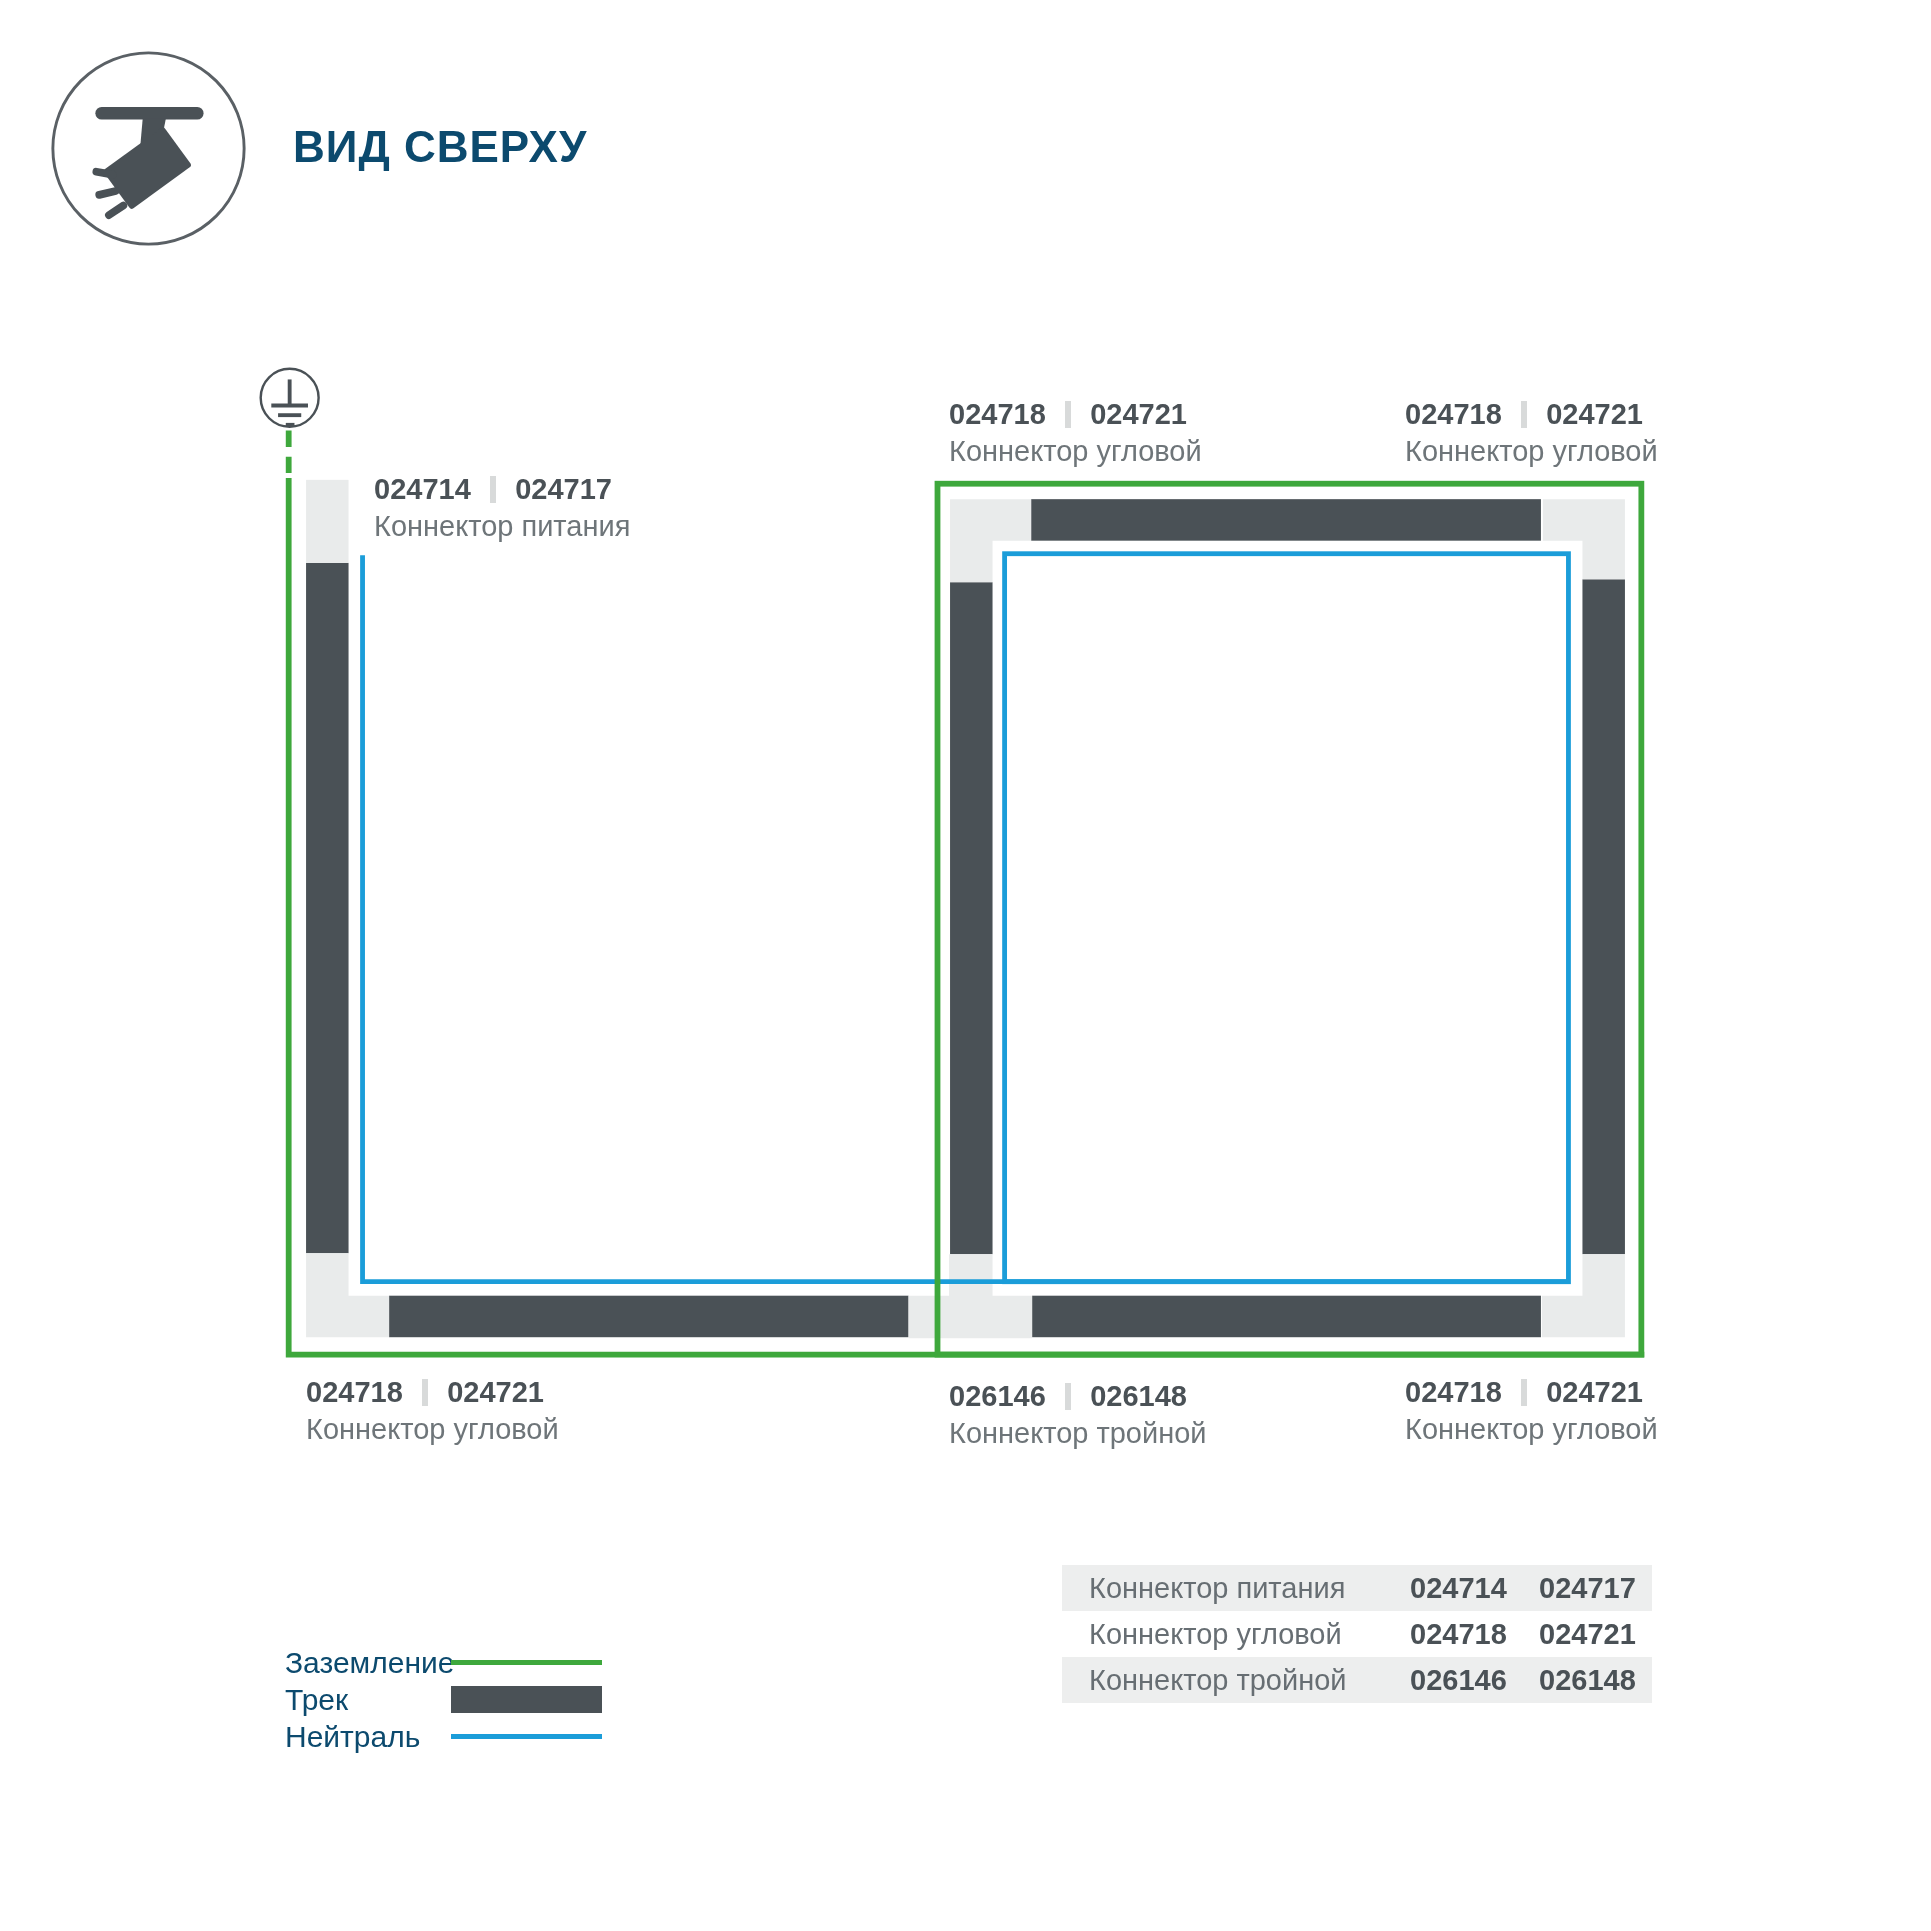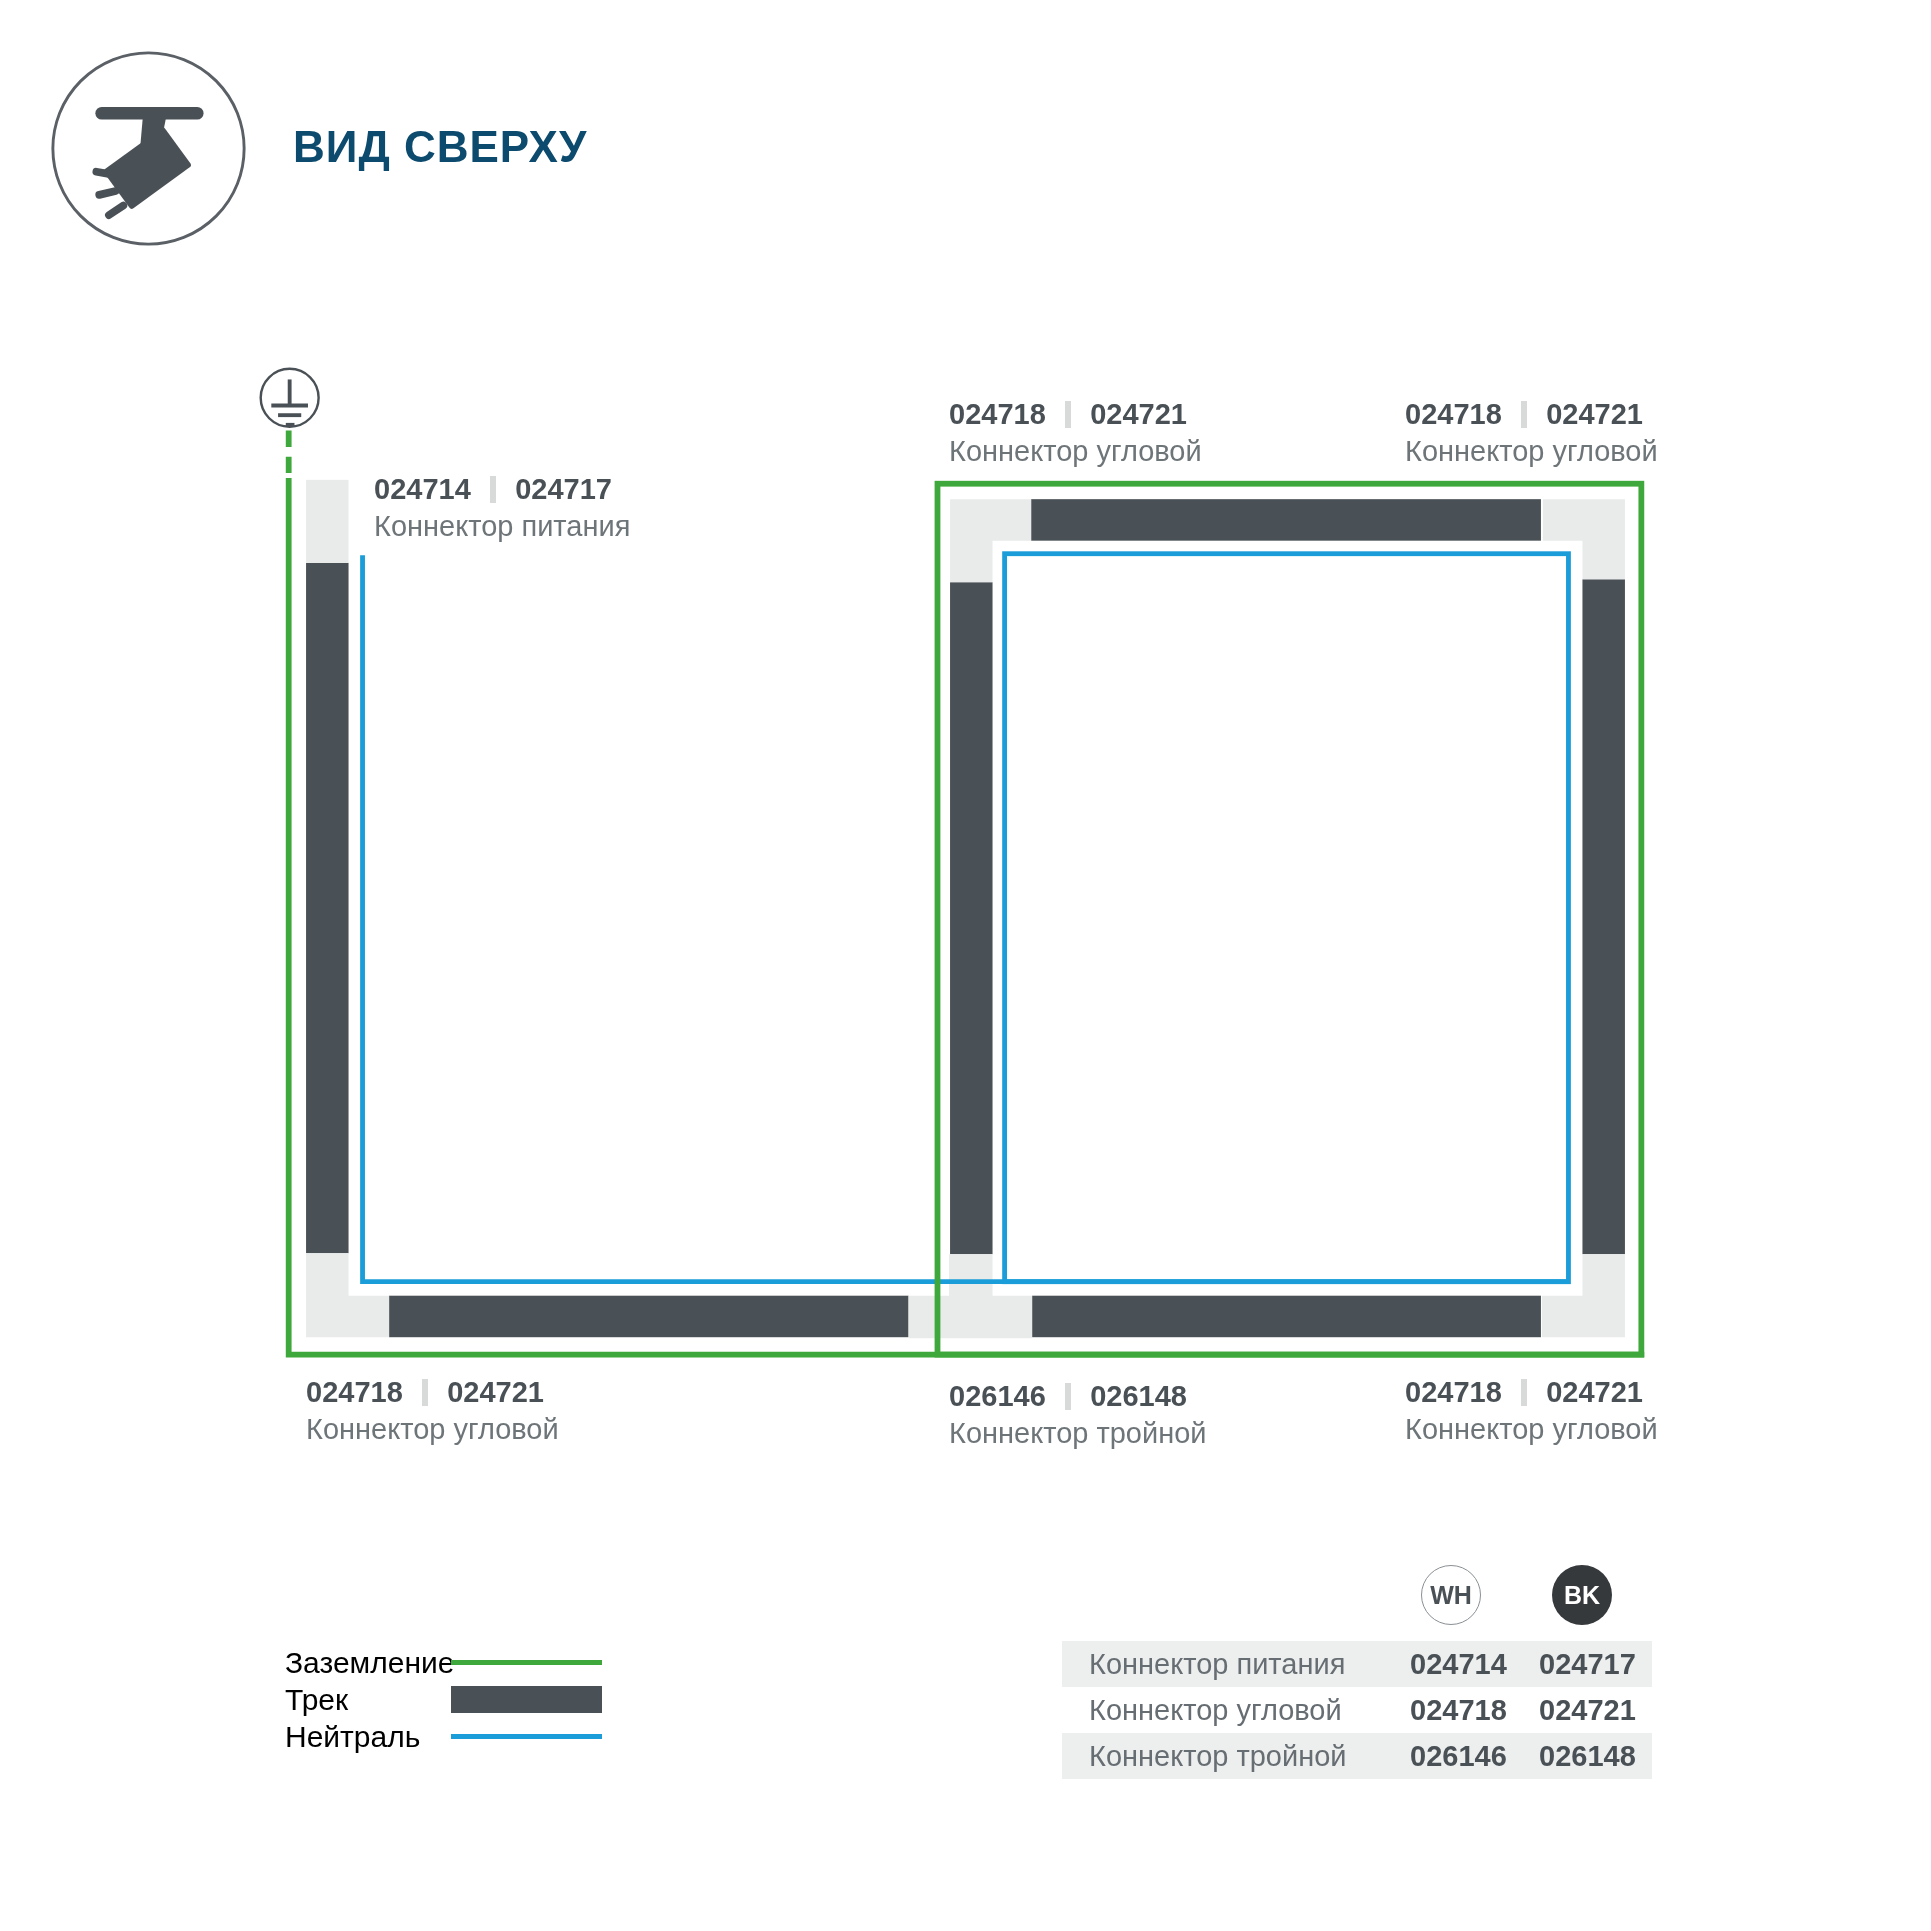--- a/index.html
+++ b/index.html
@@ -16,21 +16,21 @@
   
   .diagram-svg { position: absolute; left: 0; top: 0; width: 1931px; height: 1931px; }
   
   .part-label { position: absolute; white-space: nowrap; }
   .codes { display: flex; align-items: center; font-size: 29px; font-weight: bold; color: #4A5156; line-height: 31px; }
   .codes .sep { width: 5.8px; height: 27px; background: #D8DADA; margin: 0 19.3px; }
   .part-name { font-size: 29px; color: #6E7579; margin-top: 4.8px; line-height: 33px; }
   
   .legend { position: absolute; left: 285px; top: 1644px; }
   .legend-row { display: flex; align-items: center; height: 37px; }
-  .legend-label { width: 166px; font-size: 30px; color: #000000; }
+  .legend-label { width: 166px; font-size: 30px; color: #0c4a6e; }
   .legend-swatch { width: 151px; }
   .swatch-ground { height: 5.8px; background: #3EA83C; }
   .swatch-track { height: 27px; background: #4A5156; }
   .swatch-neutral { height: 5.8px; background: #1B9DD9; }
   
   .parts-table { position: absolute; left: 1062px; top: 1565px; width: 590px; }
   .badges { position: relative; height: 76px; }
   .badge {
     position: absolute; top: 0; width: 60px; height: 60px; border-radius: 50%;
     display: flex; align-items: center; justify-content: center;
@@ -167,24 +167,20 @@
       <div class="legend-label">Трек</div>
       <div class="legend-swatch swatch-track"></div>
     </div>
     <div class="legend-row">
       <div class="legend-label">Нейтраль</div>
       <div class="legend-swatch swatch-neutral"></div>
     </div>
   </div>
 
   <div class="parts-table">
-    <div class="badges">
-      <div class="badge badge-wh">WH</div>
-      <div class="badge badge-bk">BK</div>
-    </div>
     <div class="table-row alt">
       <div class="row-name">Коннектор питания</div>
       <div class="row-wh">024714</div>
       <div class="row-bk">024717</div>
     </div>
     <div class="table-row">
       <div class="row-name">Коннектор угловой</div>
       <div class="row-wh">024718</div>
       <div class="row-bk">024721</div>
     </div>

